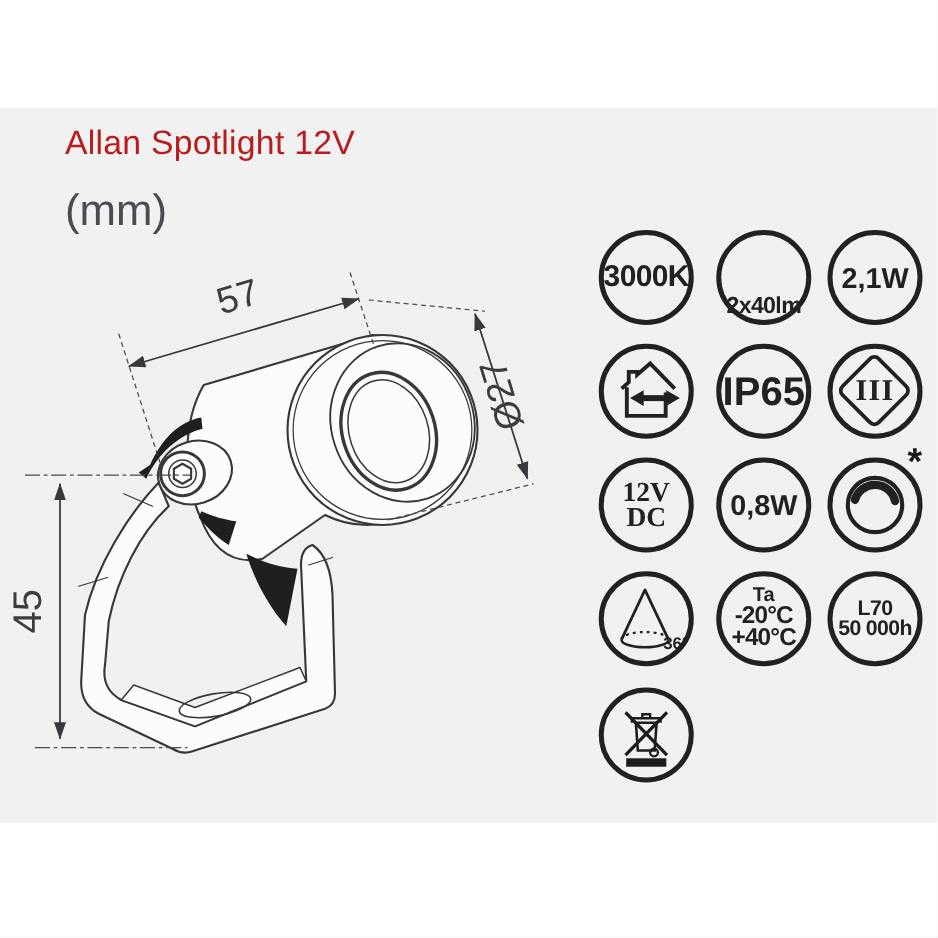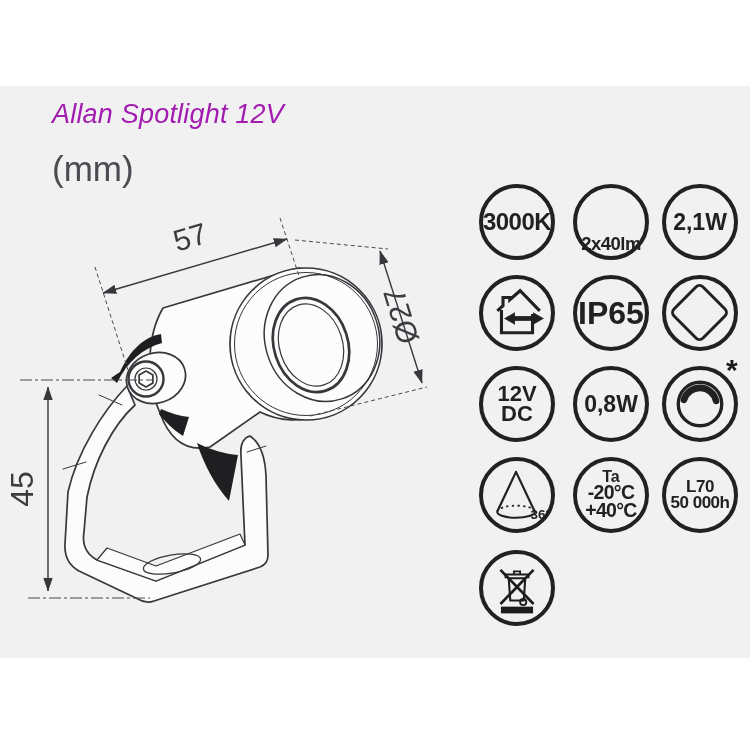--- a/index.html
+++ b/index.html
@@ -1,21 +1,21 @@
 <!DOCTYPE html>
 <html><head>
 <meta charset="utf-8">
 <style>
   html,body{margin:0;padding:0;}
   body{
     width:750px;height:750px;position:relative;background:#ffffff;
     font-family:"Liberation Sans", sans-serif;overflow:hidden;
   }
   .panel{position:absolute;left:0;top:86px;width:750px;height:572px;background:#f1f1f2;}
-  .title{position:absolute;left:52px;top:99px;font-size:27px;color:#a21caf;letter-spacing:.2px;font-style:italic;}
+  .title{position:absolute;left:52px;top:99px;font-size:27px;color:#b91c1c;letter-spacing:.2px;}
   .units{position:absolute;left:52px;top:149px;font-size:35px;color:#4b4b51;}
   .badge{
     position:absolute;width:76px;height:76px;box-sizing:border-box;
     border:4.5px solid #232022;border-radius:50%;
     display:flex;flex-direction:column;align-items:center;justify-content:center;
     color:#232022;font-weight:bold;text-align:center;
   }
   .badge svg{display:block;}
   .f18{font-size:18.5px;letter-spacing:-.5px;margin-top:44px;}
   .f20{font-size:24px;letter-spacing:-.5px;}
@@ -123,23 +123,24 @@
 </div>
 <div class="badge" style="left:573px;top:275px;">
   <span class="f24">IP65</span>
 </div>
 <div class="badge" style="left:662px;top:275px;">
   <svg width="67" height="67" viewBox="0 0 67 67" style="position:absolute;left:0;top:0;">
     <g transform="translate(33.5,33.5) rotate(45)">
       <rect x="-20.5" y="-20.5" width="41" height="41" rx="5" fill="none" stroke="#232022" stroke-width="3"></rect>
     </g>
   </svg>
+  <span class="serif3">III</span>
 </div>
 
-<div class="badge vtight" style="left:479px;top:366px;">
+<div class="badge vtight" style="left:479px;top:366px;font-family:Liberation Serif, serif;">
   <span class="f22">12V</span>
   <span class="f22">DC</span>
 </div>
 <div class="badge" style="left:573px;top:366px;">
   <span class="f23">0,8W</span>
 </div>
 <div class="badge" style="left:662px;top:366px;">
   <svg width="58" height="58" viewBox="0 0 56 56">
     <circle cx="28" cy="28" r="21" fill="none" stroke="#232022" stroke-width="3.2"></circle>
     <path d="M12.5,24 A16 16 0 0 1 43.5,25" fill="none" stroke="#232022" stroke-width="6.4" stroke-linecap="round"></path>

